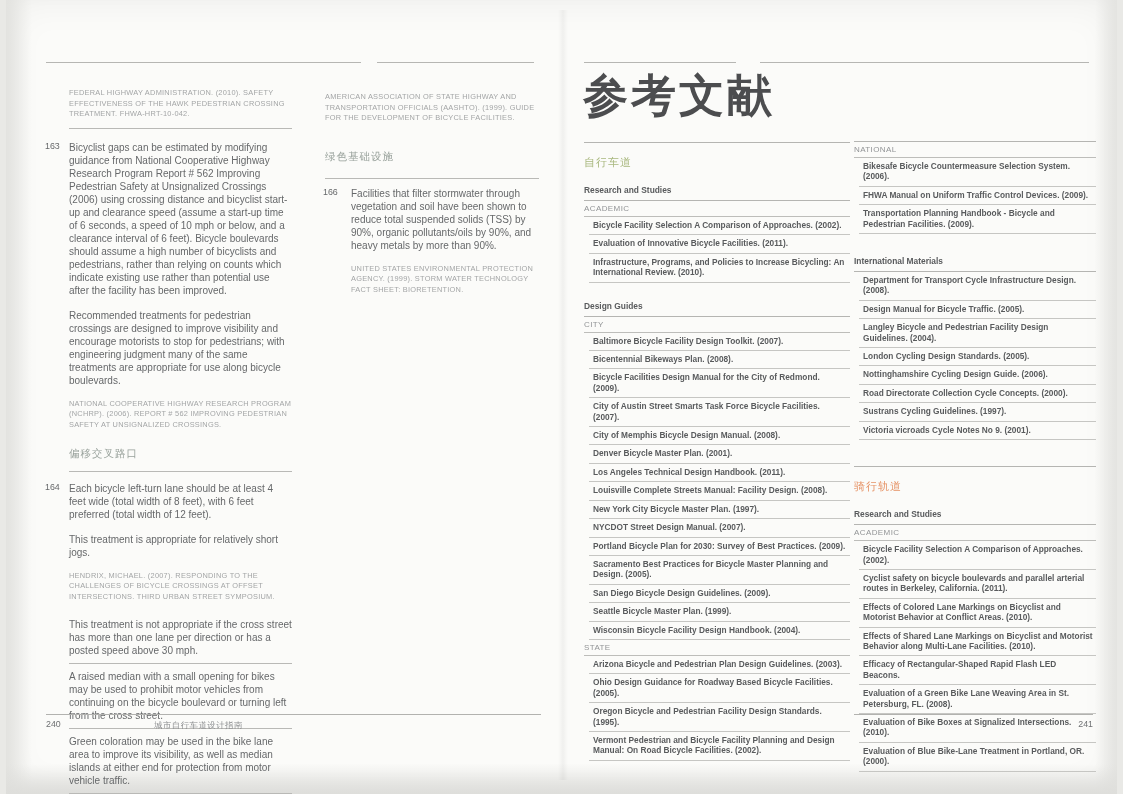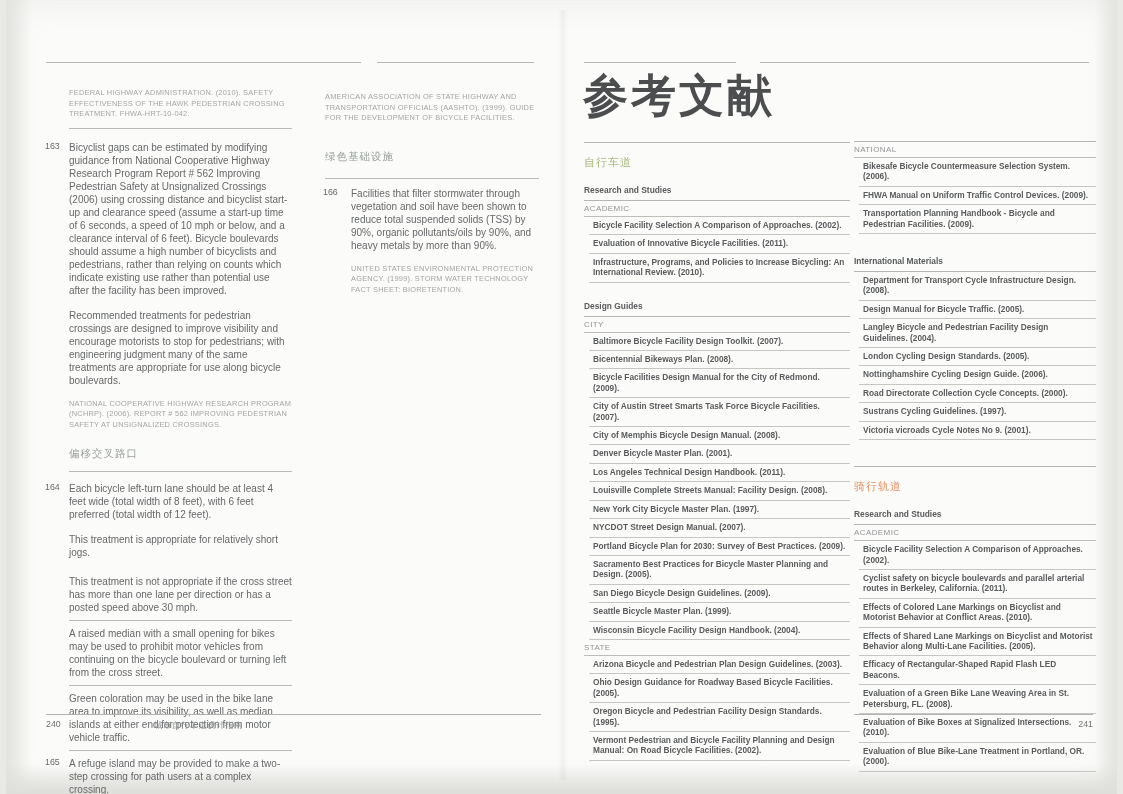--- a/index.html
+++ b/index.html
@@ -84,20 +84,21 @@
       <p class="cite mt12">NATIONAL COOPERATIVE HIGHWAY RESEARCH PROGRAM (NCHRP). (2006). REPORT # 562 IMPROVING PEDESTRIAN SAFETY AT UNSIGNALIZED CROSSINGS.</p>
     </div>
 
     <h3 class="cn-head mt16" style="color: rgb(153, 162, 156);">偏移交叉路口</h3>
     <div class="hrule mt10"></div>
 
     <div class="note mt10">
       <span class="note-num">164</span>
       <p class="body">Each bicycle left-turn lane should be at least 4 feet wide (total width of 8 feet), with 6 feet preferred (total width of 12 feet).</p>
       <p class="body mt12">This treatment is appropriate for relatively short jogs.</p>
+      <p class="cite mt12">HENDRIX, MICHAEL. (2007). RESPONDING TO THE CHALLENGES OF BICYCLE CROSSINGS AT OFFSET INTERSECTIONS. THIRD URBAN STREET SYMPOSIUM.</p>
       <p class="body mt16">This treatment is not appropriate if the cross street has more than one lane per direction or has a posted speed above 30 mph.</p>
       <div class="hrule mt6"></div>
       <p class="body mt6">A raised median with a small opening for bikes may be used to prohibit motor vehicles from continuing on the bicycle boulevard or turning left from the cross street.</p>
       <div class="hrule mt6"></div>
       <p class="body mt6">Green coloration may be used in the bike lane area to improve its visibility, as well as median islands at either end for protection from motor vehicle traffic.</p>
       <div class="hrule mt6"></div>
     </div>
 
     <div class="note mt6">
       <span class="note-num">165</span>
@@ -184,21 +185,21 @@
         <div class="entry">Victoria vicroads Cycle Notes No 9. (2001).</div>
       </div>
 
     <div class="section-head mt26" style="color: rgb(230, 148, 104);">骑行轨道</div>
     <div class="subhead">Research and Studies</div>
     <div class="group-label">ACADEMIC</div>
     <div class="entries">
         <div class="entry">Bicycle Facility Selection A Comparison of Approaches. (2002).</div>
         <div class="entry">Cyclist safety on bicycle boulevards and parallel arterial routes in Berkeley, California. (2011).</div>
         <div class="entry">Effects of Colored Lane Markings on Bicyclist and Motorist Behavior at Conflict Areas. (2010).</div>
-        <div class="entry">Effects of Shared Lane Markings on Bicyclist and Motorist Behavior along Multi-Lane Facilities. (2005).</div>
+        <div class="entry">Effects of Shared Lane Markings on Bicyclist and Motorist Behavior along Multi-Lane Facilities. (2010).</div>
         <div class="entry">Efficacy of Rectangular-Shaped Rapid Flash LED Beacons.</div>
         <div class="entry">Evaluation of a Green Bike Lane Weaving Area in St. Petersburg, FL. (2008).</div>
         <div class="entry">Evaluation of Bike Boxes at Signalized Intersections. (2010).</div>
         <div class="entry">Evaluation of Blue Bike-Lane Treatment in Portland, OR. (2000).</div>
       </div>
   </div>
 
   <div class="footrule" id="frR"></div>
   <div class="folio" id="folio-241">241</div>
 </div>

